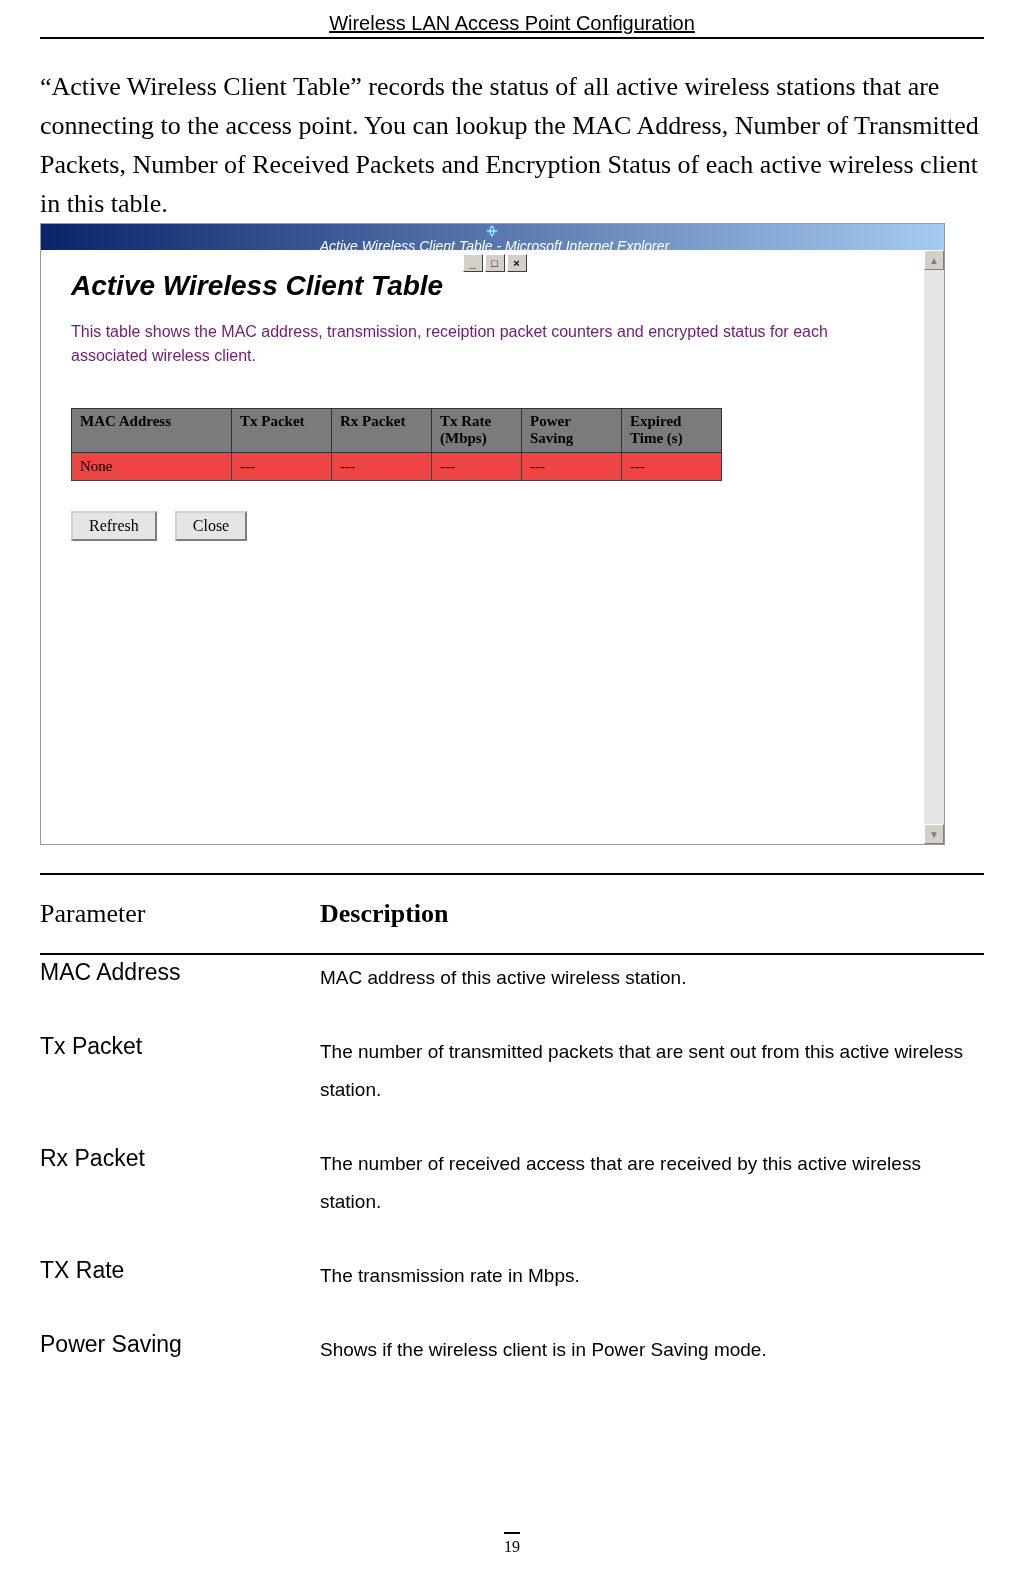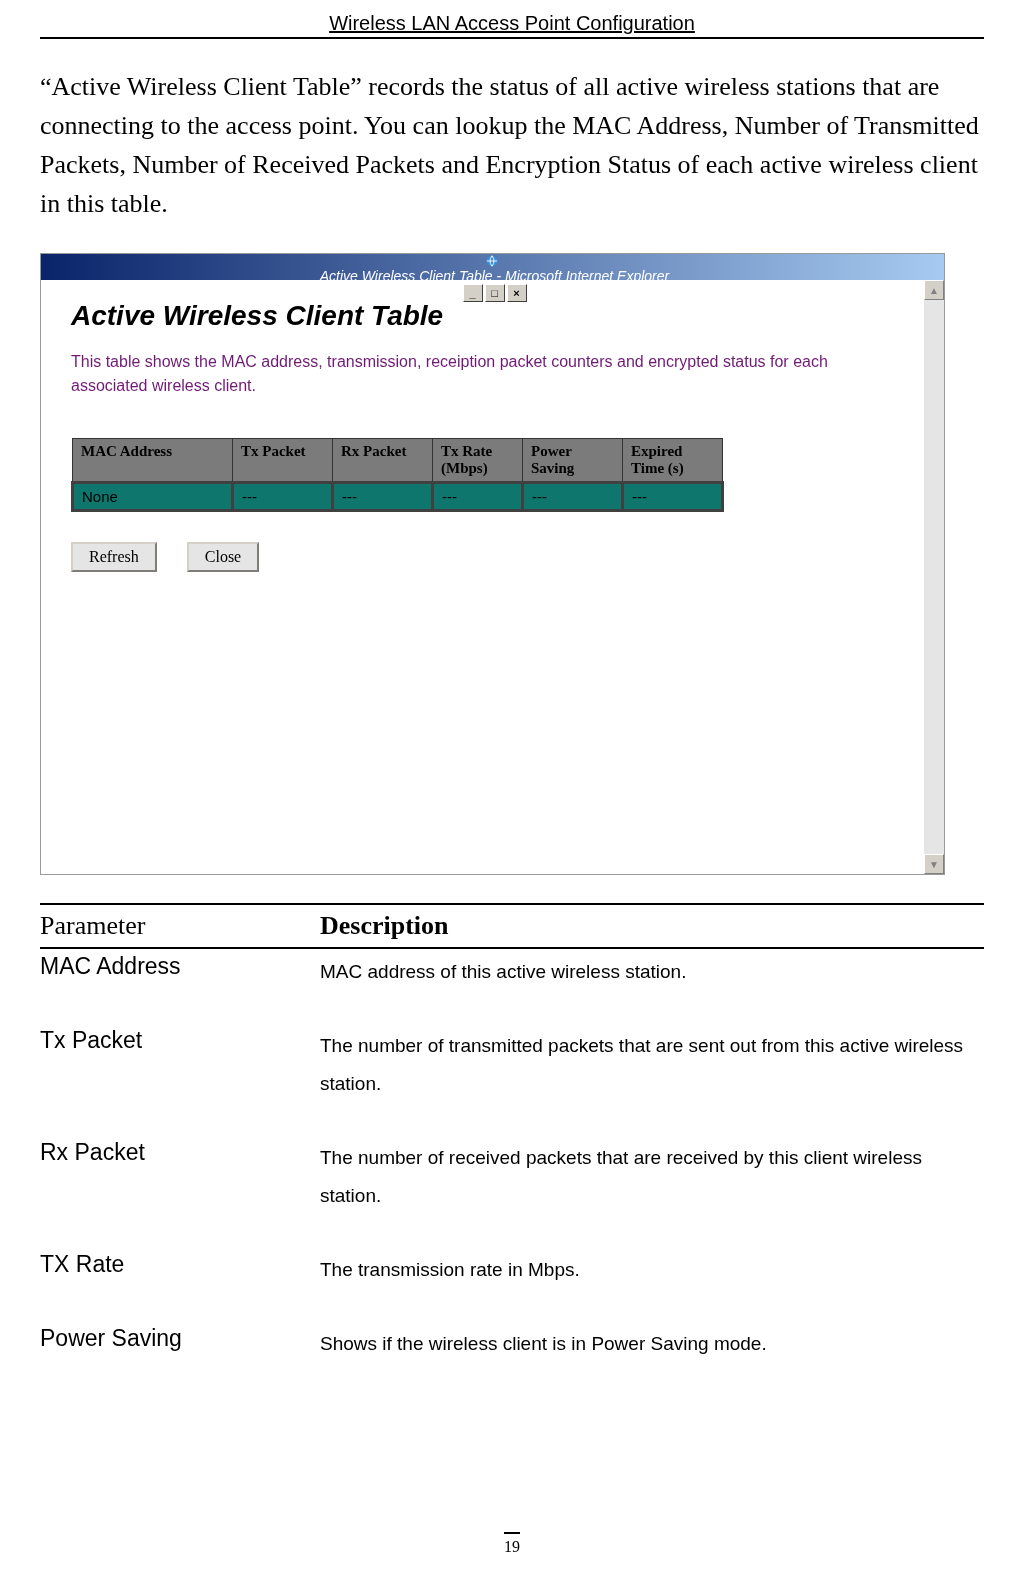--- a/index.html
+++ b/index.html
@@ -17,21 +17,20 @@
       font-family: Arial, sans-serif;
       font-size: 20px;
       text-decoration: underline;
       padding-top: 12px;
       padding-bottom: 2px;
     }
     .hr-top { border: none; border-top: 2px solid #000; margin-bottom: 28px; }
     .intro-text {
       font-size: 26px;
       line-height: 1.5;
-      margin-bottom: 30px;
     }
     .screenshot-box {
       width: 905px;
       border: 1px solid #999;
       background: #fff;
       margin-bottom: 28px;
     }
     .titlebar {
       height: 26px;
       background: linear-gradient(to right, #0a246a, #a6caf0);
@@ -87,33 +86,33 @@
     .ie-table {
       border-collapse: collapse; margin-bottom: 30px;
     }
     .ie-table th {
       background: #7b7b7b; color: #000; font-weight: bold;
       font-family: "Times New Roman", serif; font-size: 15px;
       border: 1px solid #333; padding: 4px 8px; text-align: left; vertical-align: top;
       height: 44px;
     }
     .ie-table td {
-      background: #0f766e; font-family: Liberation Sans, sans-serif; font-size: 15px;
-      border: 3px solid #404040; padding: 4px 8px; height: 28px;
-    }
-    .ie-buttons { display: flex; gap: 30px; }
+      background: #ef4444; font-family: Liberation Serif, serif; font-size: 15px;
+      border: 1px solid #404040; padding: 4px 8px; height: 28px;
+    }
+    .ie-buttons { display: flex; gap: 18px; }
     .ie-btn {
       font-family: "Times New Roman", serif; font-size: 16px;
       background: #e5e5e5; border: 2px outset #d4d0c8;
       padding: 4px 16px;
     }
     .param-table-wrap { margin-top: 6px; }
     .param-hr { border: none; border-top: 2px solid #000; }
     .param-headrow {
-      display: flex; font-size: 26px; padding: 6px 0;
+      display: flex; font-size: 26px; padding: 24px 0;
     }
     .param-headrow .c1 { width: 280px; }
     .param-headrow .c2 { flex: 1; font-weight: bold; }
     .param-rows { margin-top: 4px; }
     .param-row {
       display: flex; margin-bottom: 36px;
     }
     .param-row .c1 {
       width: 280px; font-family: Arial, sans-serif; font-size: 23px;
     }
@@ -196,21 +195,21 @@
     <div class="param-row">
       <div class="c1">MAC Address</div>
       <div class="c2">MAC address of this active wireless station.</div>
     </div>
     <div class="param-row">
       <div class="c1">Tx Packet</div>
       <div class="c2">The number of transmitted packets that are sent out from this active wireless station.</div>
     </div>
     <div class="param-row">
       <div class="c1">Rx Packet</div>
-      <div class="c2">The number of received packets that are received by this client wireless station.</div>
+      <div class="c2">The number of received access that are received by this active wireless station.</div>
     </div>
     <div class="param-row">
       <div class="c1">TX Rate</div>
       <div class="c2">The transmission rate in Mbps.</div>
     </div>
     <div class="param-row">
       <div class="c1">Power Saving</div>
       <div class="c2">Shows if the wireless client is in Power Saving mode.</div>
     </div>
   </div>

